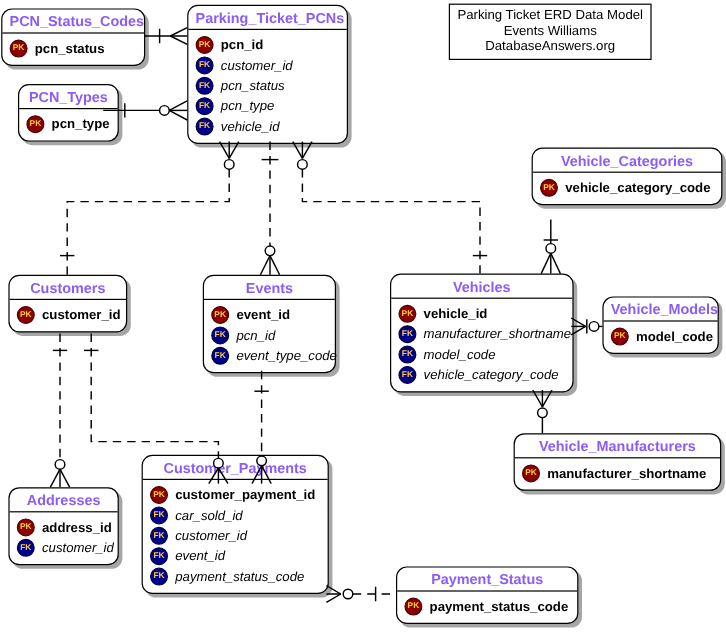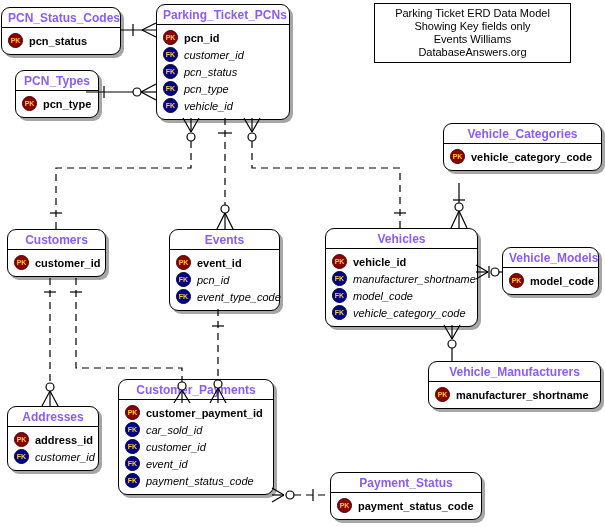--- a/index.html
+++ b/index.html
@@ -14,21 +14,21 @@
   .field-row{display:flex;align-items:center;gap:6px;height:17px;font-size:11px;color:#000;}
   .badge{width:13px;height:13px;min-width:13px;border-radius:50%;color:#ffcc33;font-size:7px;
          font-weight:bold;display:flex;align-items:center;justify-content:center;
          letter-spacing:0;line-height:1;}
   .badge.pk{background:#8b0000;border:1px solid #4d0000;}
   .badge.fk{background:#00008b;border:1px solid #000040;}
   .field-name{white-space:nowrap;}
   .field-name.pk{font-weight:bold;}
   .field-name.fk{font-style:italic;}
   .note-box{position:absolute;left:374px;top:3px;width:163px;border:1px solid #000;
-            text-align:center;font-size:11px;line-height:13px;padding:3px 16px;z-index:2;color:#000;}
+            text-align:center;font-size:11px;line-height:13px;padding:3px 2px;z-index:2;color:#000;}
 </style>
 </head>
 <body>
 
 <div id="canvas">
 
   <svg class="rel-layer" width="605" height="527" viewBox="0 0 605 527">
     <g stroke="#000" stroke-width="1.2" fill="none">
 
       <g>
@@ -132,21 +132,20 @@
         <line x1="284" y1="495" x2="272" y2="502"></line>
         <circle cx="290" cy="495" r="4" fill="#fff"></circle>
         <line x1="294" y1="495" x2="330" y2="495" stroke-dasharray="7 5"></line>
         <line x1="313" y1="489" x2="313" y2="501"></line>
       </g>
     </g>
   </svg>
 
   <div class="note-box">
     <div>Parking Ticket ERD Data Model</div>
-    <div>Showing Key fields only</div>
     <div>Events Williams</div>
     <div>DatabaseAnswers.org</div>
   </div>
 
   <div class="entity" style="left:1px;top:7px;width:118px;">
     <div class="entity-title">PCN_Status_Codes</div>
     <div class="entity-rows">
       <div class="field-row">
         <span class="badge pk">PK</span>
         <span class="field-name pk">pcn_status</span>

